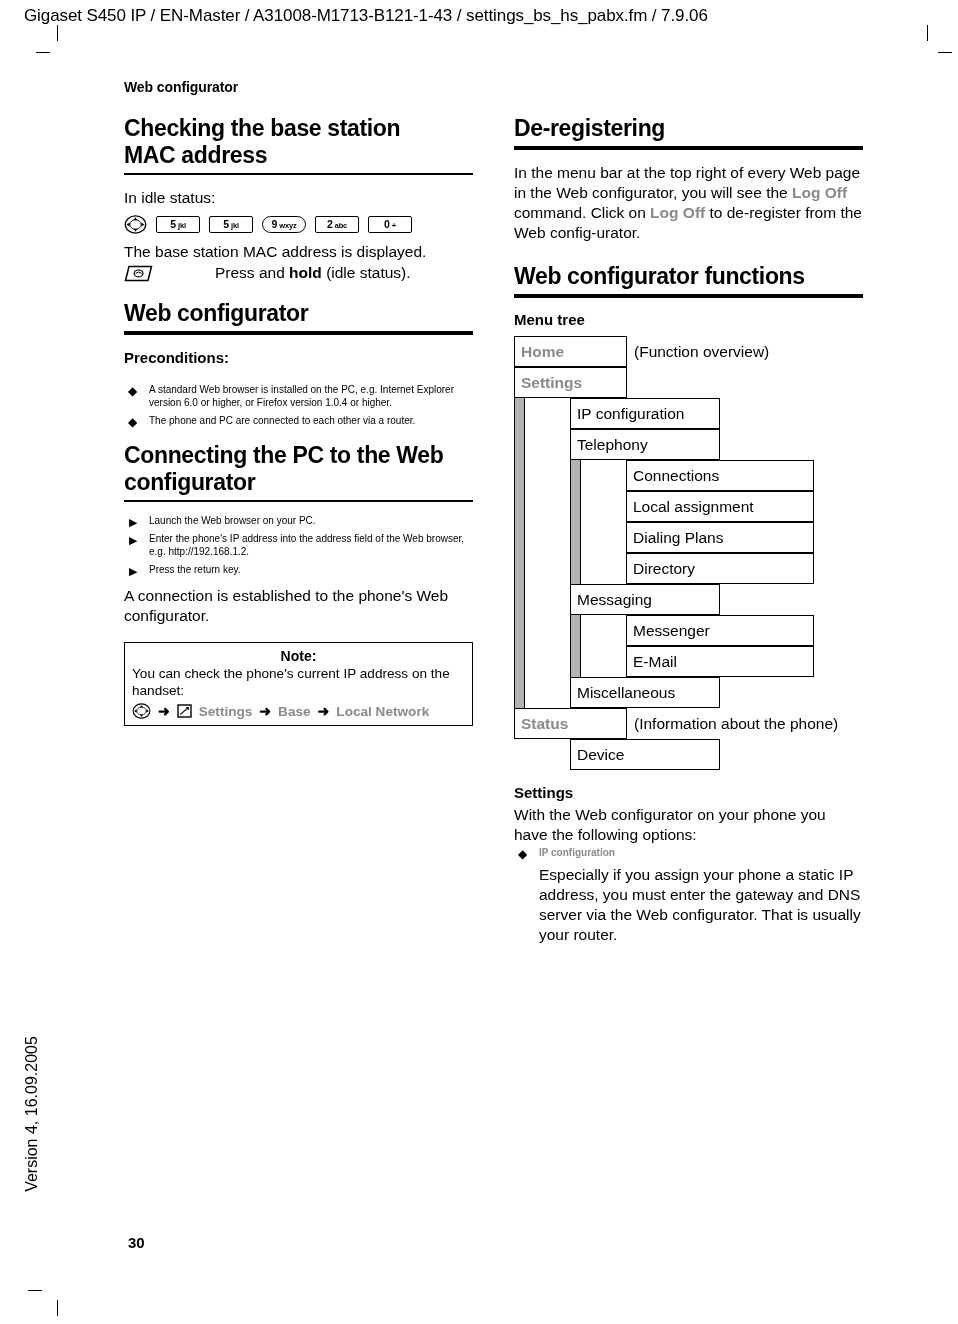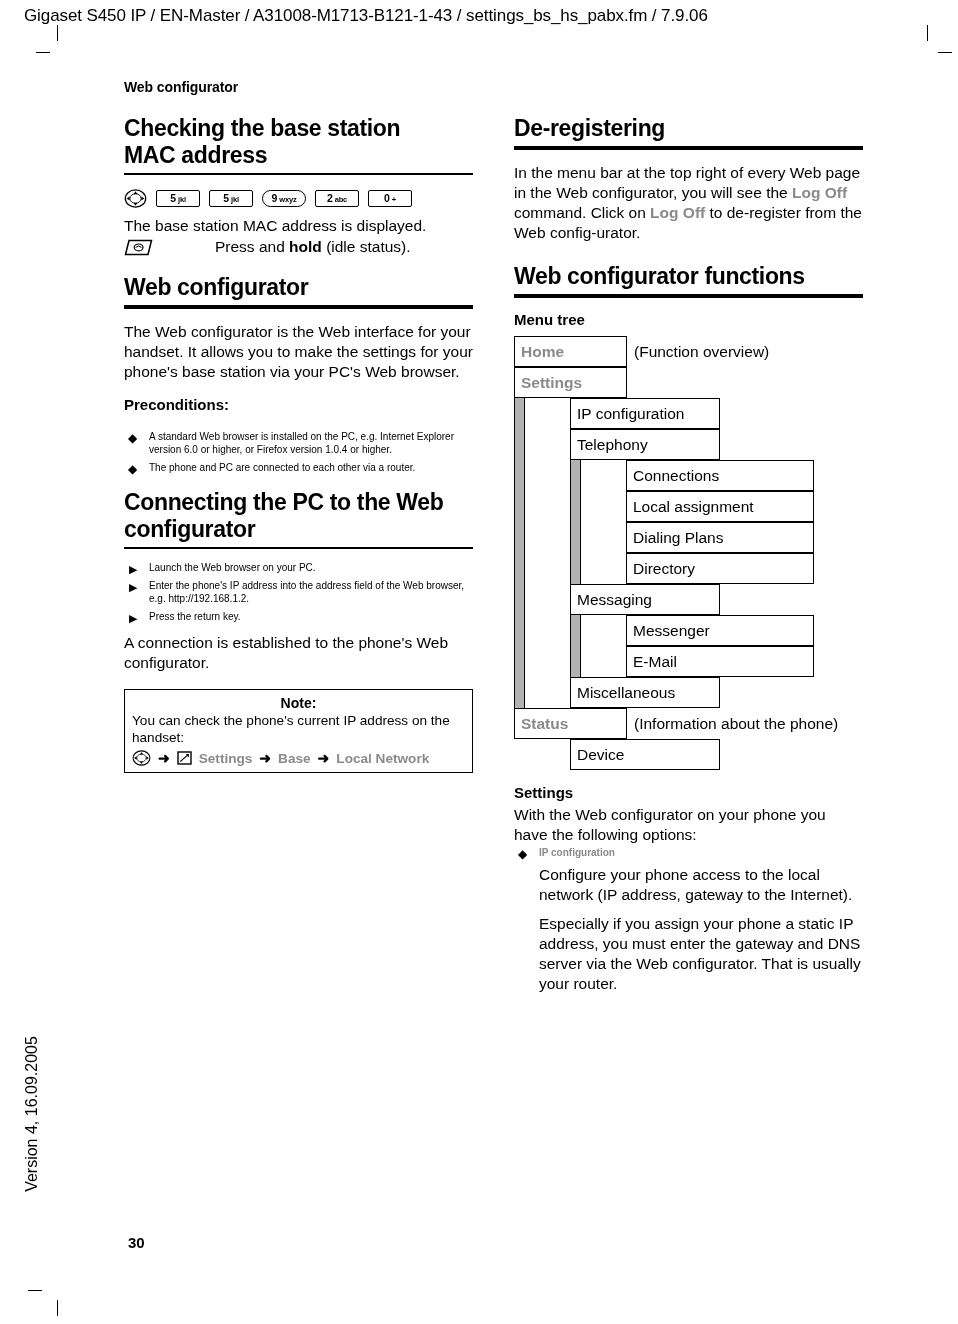--- a/index.html
+++ b/index.html
@@ -314,20 +314,21 @@
 <div id="version-note">Version 4, 16.09.2005</div>
 
 <div class="col" id="col-left">
 
   <h1 class="sec">
     <span>Checking the base station</span><br>
     <span>MAC address</span>
   </h1>
   <div class="rule-thin"></div>
 
+  <p class="body tight">In idle status:</p>
 
   <div class="keyrow">
     <span class="navkey">
       <svg width="23" height="19" viewBox="0 0 23 19">
         <ellipse cx="11.5" cy="9.5" rx="10.2" ry="8.6" fill="none" stroke="#000" stroke-width="1.3"></ellipse>
         <ellipse cx="11.5" cy="9.5" rx="5.6" ry="4.8" fill="none" stroke="#000" stroke-width="0.9"></ellipse>
         <polygon points="11.5,2.3 9.6,5.2 13.4,5.2" fill="#000"></polygon>
         <polygon points="11.5,16.7 9.6,13.8 13.4,13.8" fill="#000"></polygon>
         <polygon points="2.6,9.5 5.6,7.5 5.6,11.5" fill="#000"></polygon>
         <polygon points="20.4,9.5 17.4,7.5 17.4,11.5" fill="#000"></polygon>
@@ -365,21 +366,20 @@
         <path d="M11.6,8.4 Q14.6,5.6 17.6,8.4" fill="none" stroke="#000" stroke-width="1"></path>
       </svg>
     </span>
     <span class="spacer"></span>
     <span><span>Press and </span><b class="blk">hold</b><span> (idle status).</span></span>
   </div>
 
   <h1 class="sec" style="margin-top:18px;">Web configurator</h1>
   <div class="rule-thick"></div>
 
-  <p class="body">The Web configurator is the Web interface for your handset. It allows you to make the settings for your phone's base station via your PC's Web browser.</p>
 
   <h2 class="sub">Preconditions:</h2>
   <ul class="diamond">
     <li>A standard Web browser is installed on the PC, e.g. Internet Explorer version 6.0 or higher, or Firefox version 1.0.4 or higher.</li>
     <li>The phone and PC are connected to each other via a router.</li>
   </ul>
 
   <h1 class="sec" style="margin-top:14px;">
     <span>Connecting the PC to the Web</span><br>
     <span>configurator</span>
@@ -501,15 +501,14 @@
         <div class="tbox lvl2">Device</div>
       </div>
     </div>
 
   <h3 class="small" style="margin-top:14px;">Settings</h3>
   <p class="body tight">With the Web configurator on your phone you have the following options:</p>
 
   <ul class="diamond" style="margin-bottom:2px;">
     <li><b class="gray">IP configuration</b></li>
   </ul>
-  <div class="sub-para">Configure your phone access to the local network (IP address, gateway to the Internet).</div>
   <div class="sub-para">Especially if you assign your phone a static IP address, you must enter the gateway and DNS server via the Web configurator. That is usually your router.</div>
 </div>
 
 </body></html>

